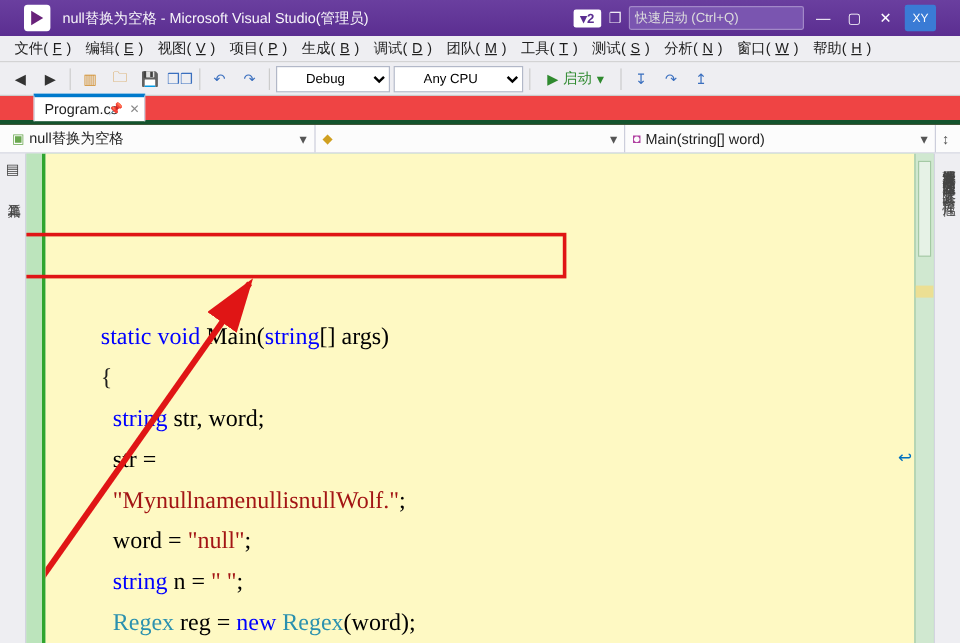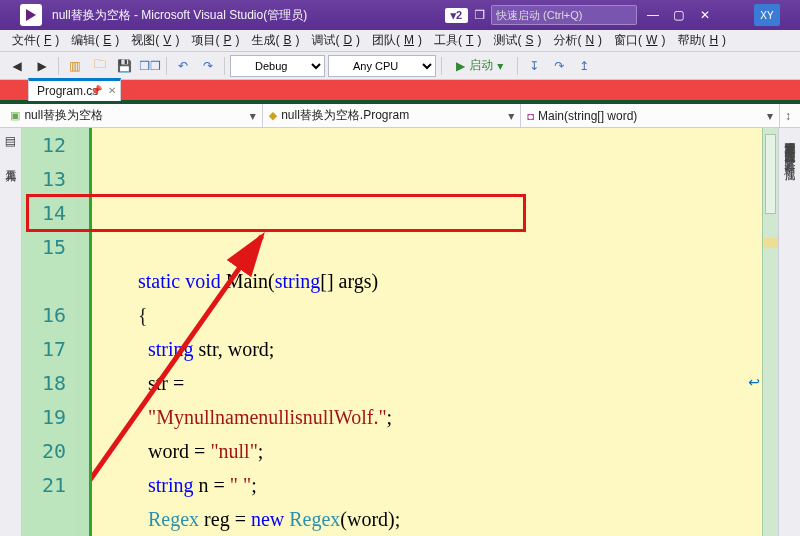--- a/index.html
+++ b/index.html
@@ -7,21 +7,21 @@
 
 
 .titlebar { height: 30px; background: linear-gradient(#6a3f9f,#5b2e91); color: #fff; display: flex; align-items: center; padding: 0 20px; }
 .titlebar .vs-logo { width: 22px; height: 22px; background: #fff; border-radius: 3px; display: inline-flex; align-items: center; justify-content: center; margin-right: 10px; }
 .titlebar .wintitle { flex: 1; font-size: 12px; opacity: .95; white-space: nowrap; }
 .titlebar .right { display: flex; gap: 6px; align-items: center; }
 .titlebar .flagbox { background:#fff; color:#5b2e91; padding:1px 6px; font-weight:bold; border-radius:2px; font-size:11px; }
 .titlebar .qlaunch { background:#7a55b0; border:1px solid rgba(255,255,255,.3); color:#fff; height:20px; width:146px; font-size:11px; padding:1px 4px; border-radius:2px; }
 .titlebar .qlaunch::placeholder { color:#ddd; }
 .titlebar .winbtn { width:20px; height:20px; display:inline-flex; align-items:center; justify-content:center; color:#fff; cursor:pointer; }
-.titlebar .xybadge { background:#3a7bd5; width:26px; height:22px; display:inline-flex; align-items:center; justify-content:center; color:#fff; font-size:10px; border-radius:2px;margin-left:33px; }
+.titlebar .xybadge { background:#3a7bd5; width:26px; height:22px; display:inline-flex; align-items:center; justify-content:center; color:#fff; font-size:10px; border-radius:2px; }
 
 
 .menubar { height:22px; background:#eeeef2; display:flex; gap:4px; align-items:center; padding:0 8px; color:#1e1e1e; border-bottom:1px solid #ccc; }
 .menubar span { padding:2px 4px; cursor:pointer; }
 .menubar .mnemonic { text-decoration: underline; }
 
 
 .toolbar { height:28px; background:#eeeef2; display:flex; align-items:center; gap:3px; padding:2px 6px; border-bottom:1px solid #ccc; }
 .tbbtn { width:22px; height:22px; display:inline-flex; align-items:center; justify-content:center; color:#333; cursor:pointer; border-radius:2px; }
 .tbsep { width:1px; height:18px; background:#ccc; margin:0 2px; }
@@ -138,52 +138,37 @@
 </div>
 
 <div class="navbar">
   <div class="cell">
     <span class="ico" style="color:#6aa84f">▣</span>
     <span>null替换为空格</span>
     <span class="dd">▾</span>
   </div>
   <div class="cell">
     <span class="ico" style="color:#d0a020">◆</span>
-    <span>null替换为空格.Program</span>
     <span class="dd">▾</span>
   </div>
   <div class="cell">
     <span class="ico" style="color:#b03fa0">◘</span>
     <span>Main(string[] word)</span>
     <span class="dd">▾</span>
   </div>
   <span style="width:16px;text-align:center;color:#555">↕</span>
 </div>
 
 <div class="editor-wrap">
   <div class="leftgutter">
     <span>▤</span>
     <span class="vlabel">工具箱</span>
   </div>
 
   <div class="editor">
-    <div class="lnums" id="lnums">
-        <div>12</div>
-        <div>13</div>
-        <div>14</div>
-        <div>15</div>
-        <div></div>
-        <div>16</div>
-        <div>17</div>
-        <div>18</div>
-        <div>19</div>
-        <div>20</div>
-        <div>21</div>
-        <div></div>
-      </div>
     <div class="fold"></div>
     <div class="code" id="code">
       <div class="redbox" style="left:-66px; top:66px; width:500px; height:38px; z-index:5"></div>
       <svg class="arrow-svg" width="760" height="430" style="z-index:6">
         <defs>
             <marker id="ah" markerWidth="10" markerHeight="10" refX="8" refY="3" orient="auto">
               <path d="M0,0 L0,6 L9,3 z" fill="#e01515"></path>
             </marker>
           </defs>
         <line x1="-50" y1="420" x2="170" y2="108" stroke="#e01515" stroke-width="5" marker-end="url(#ah)"></line>

